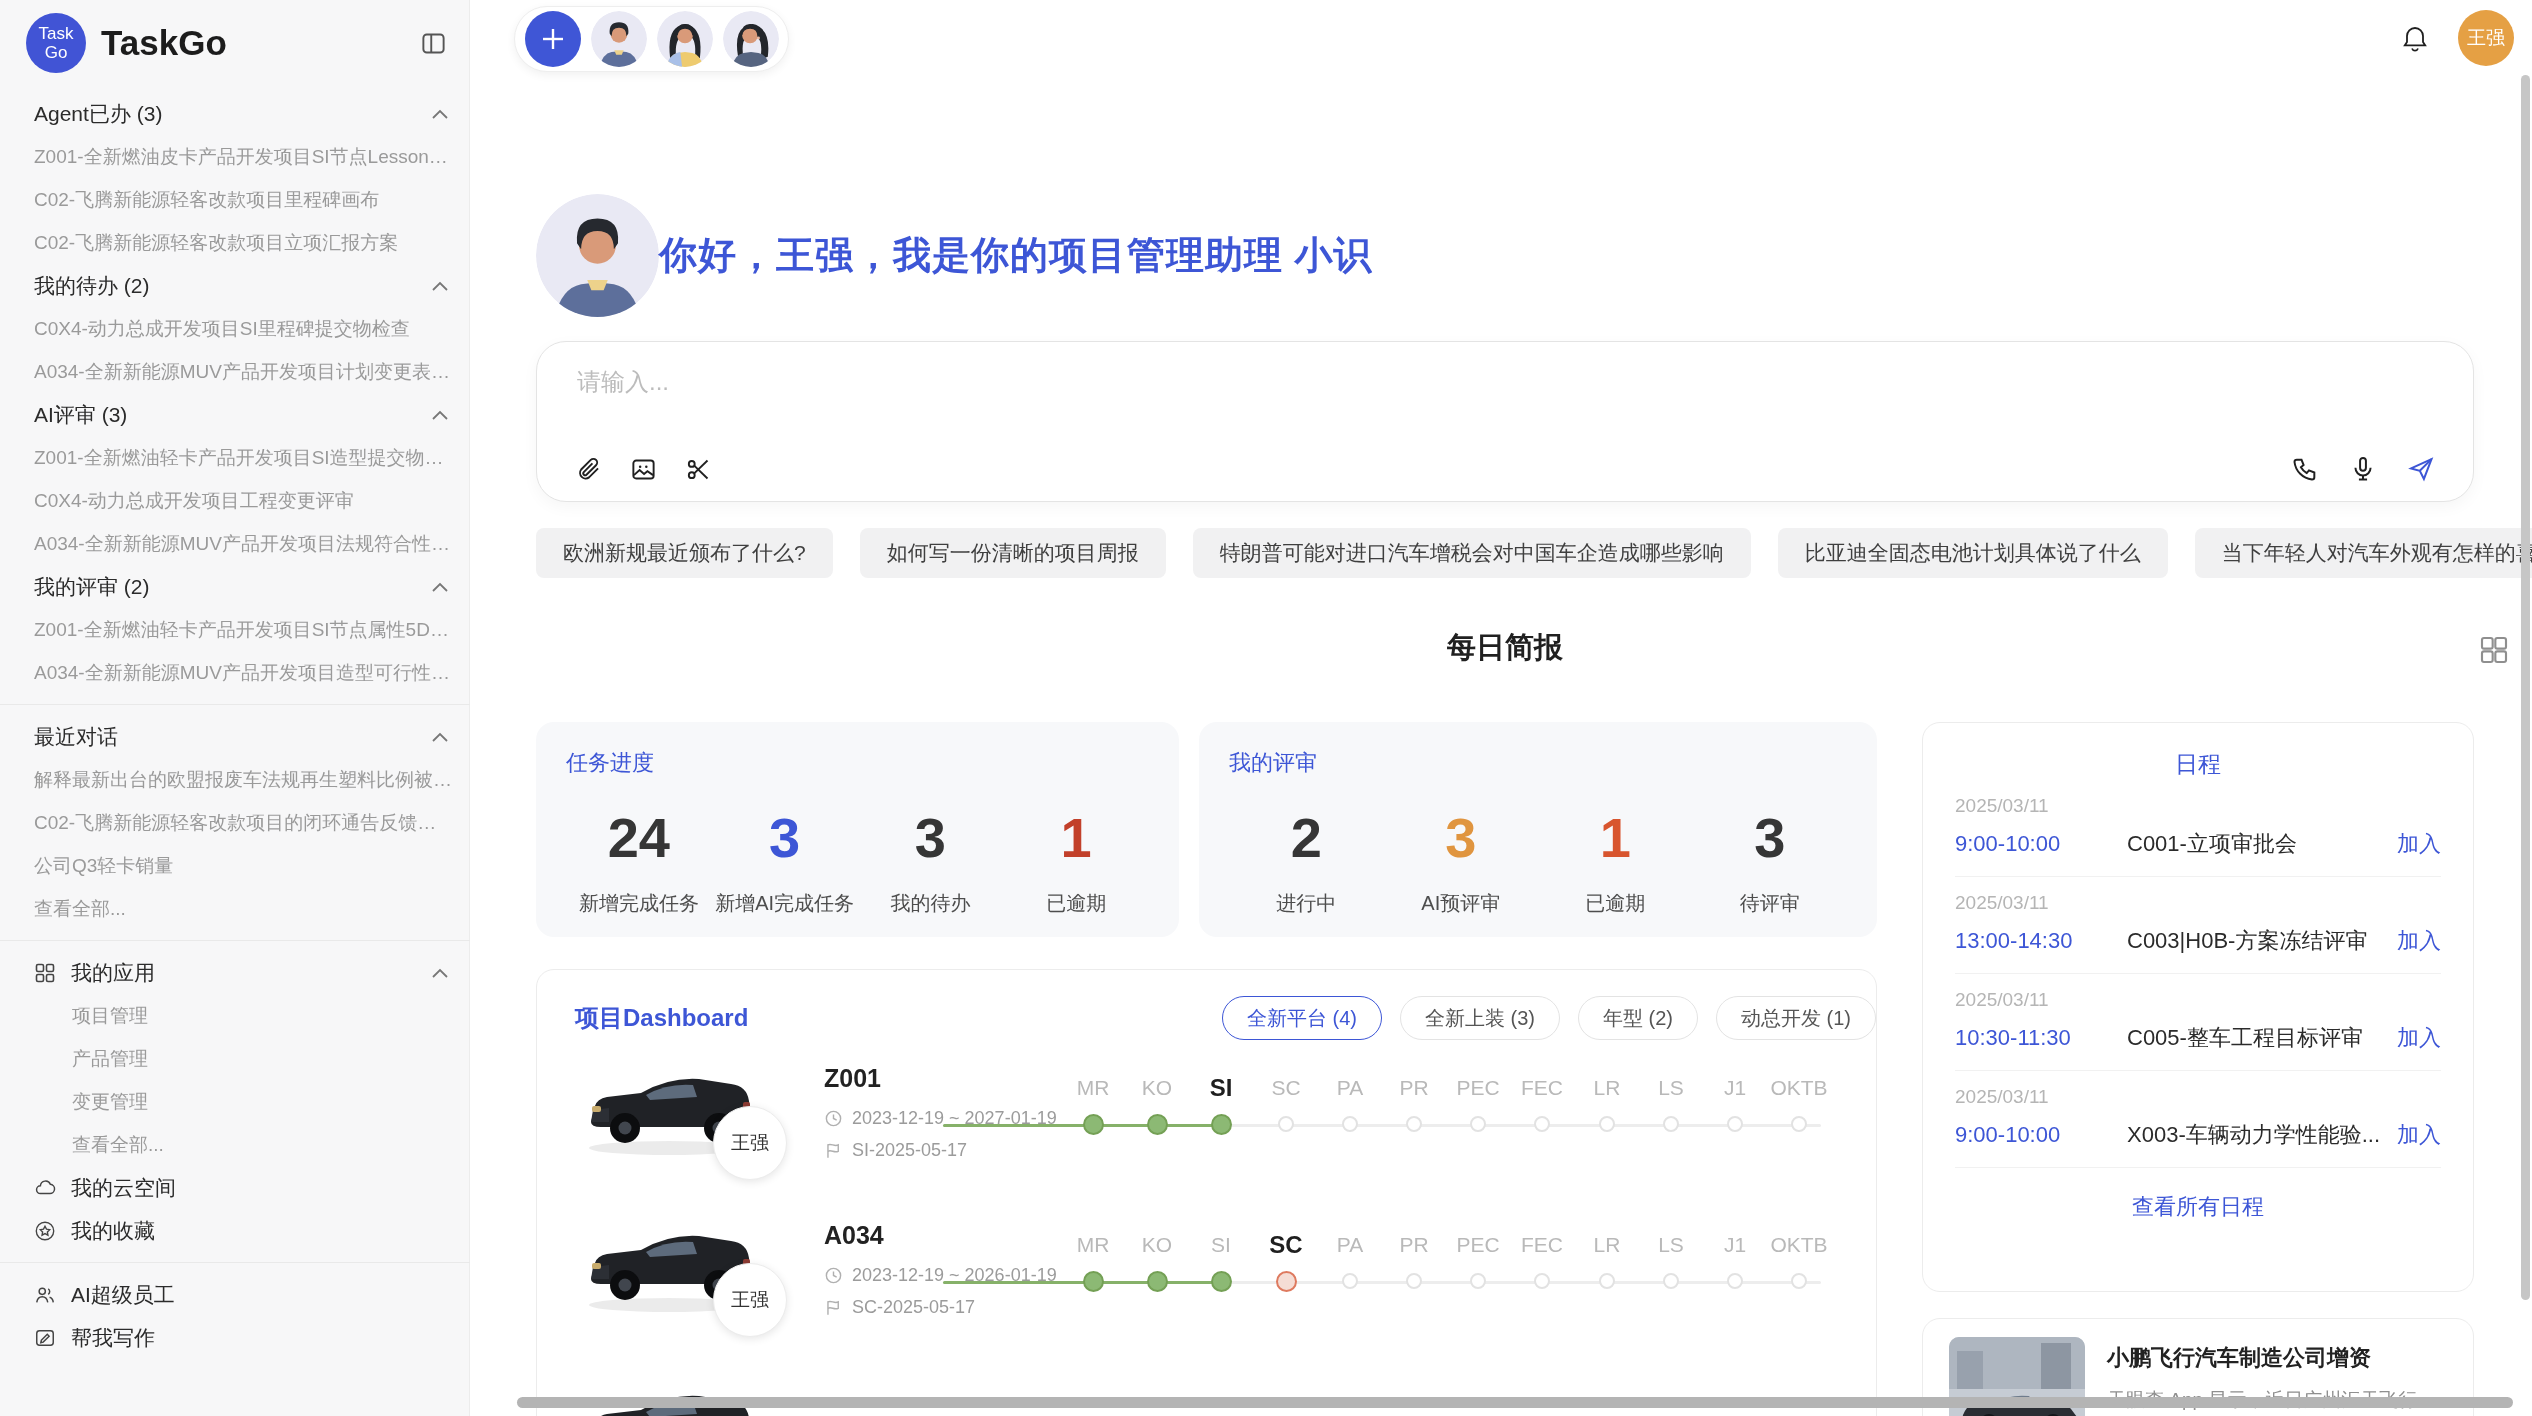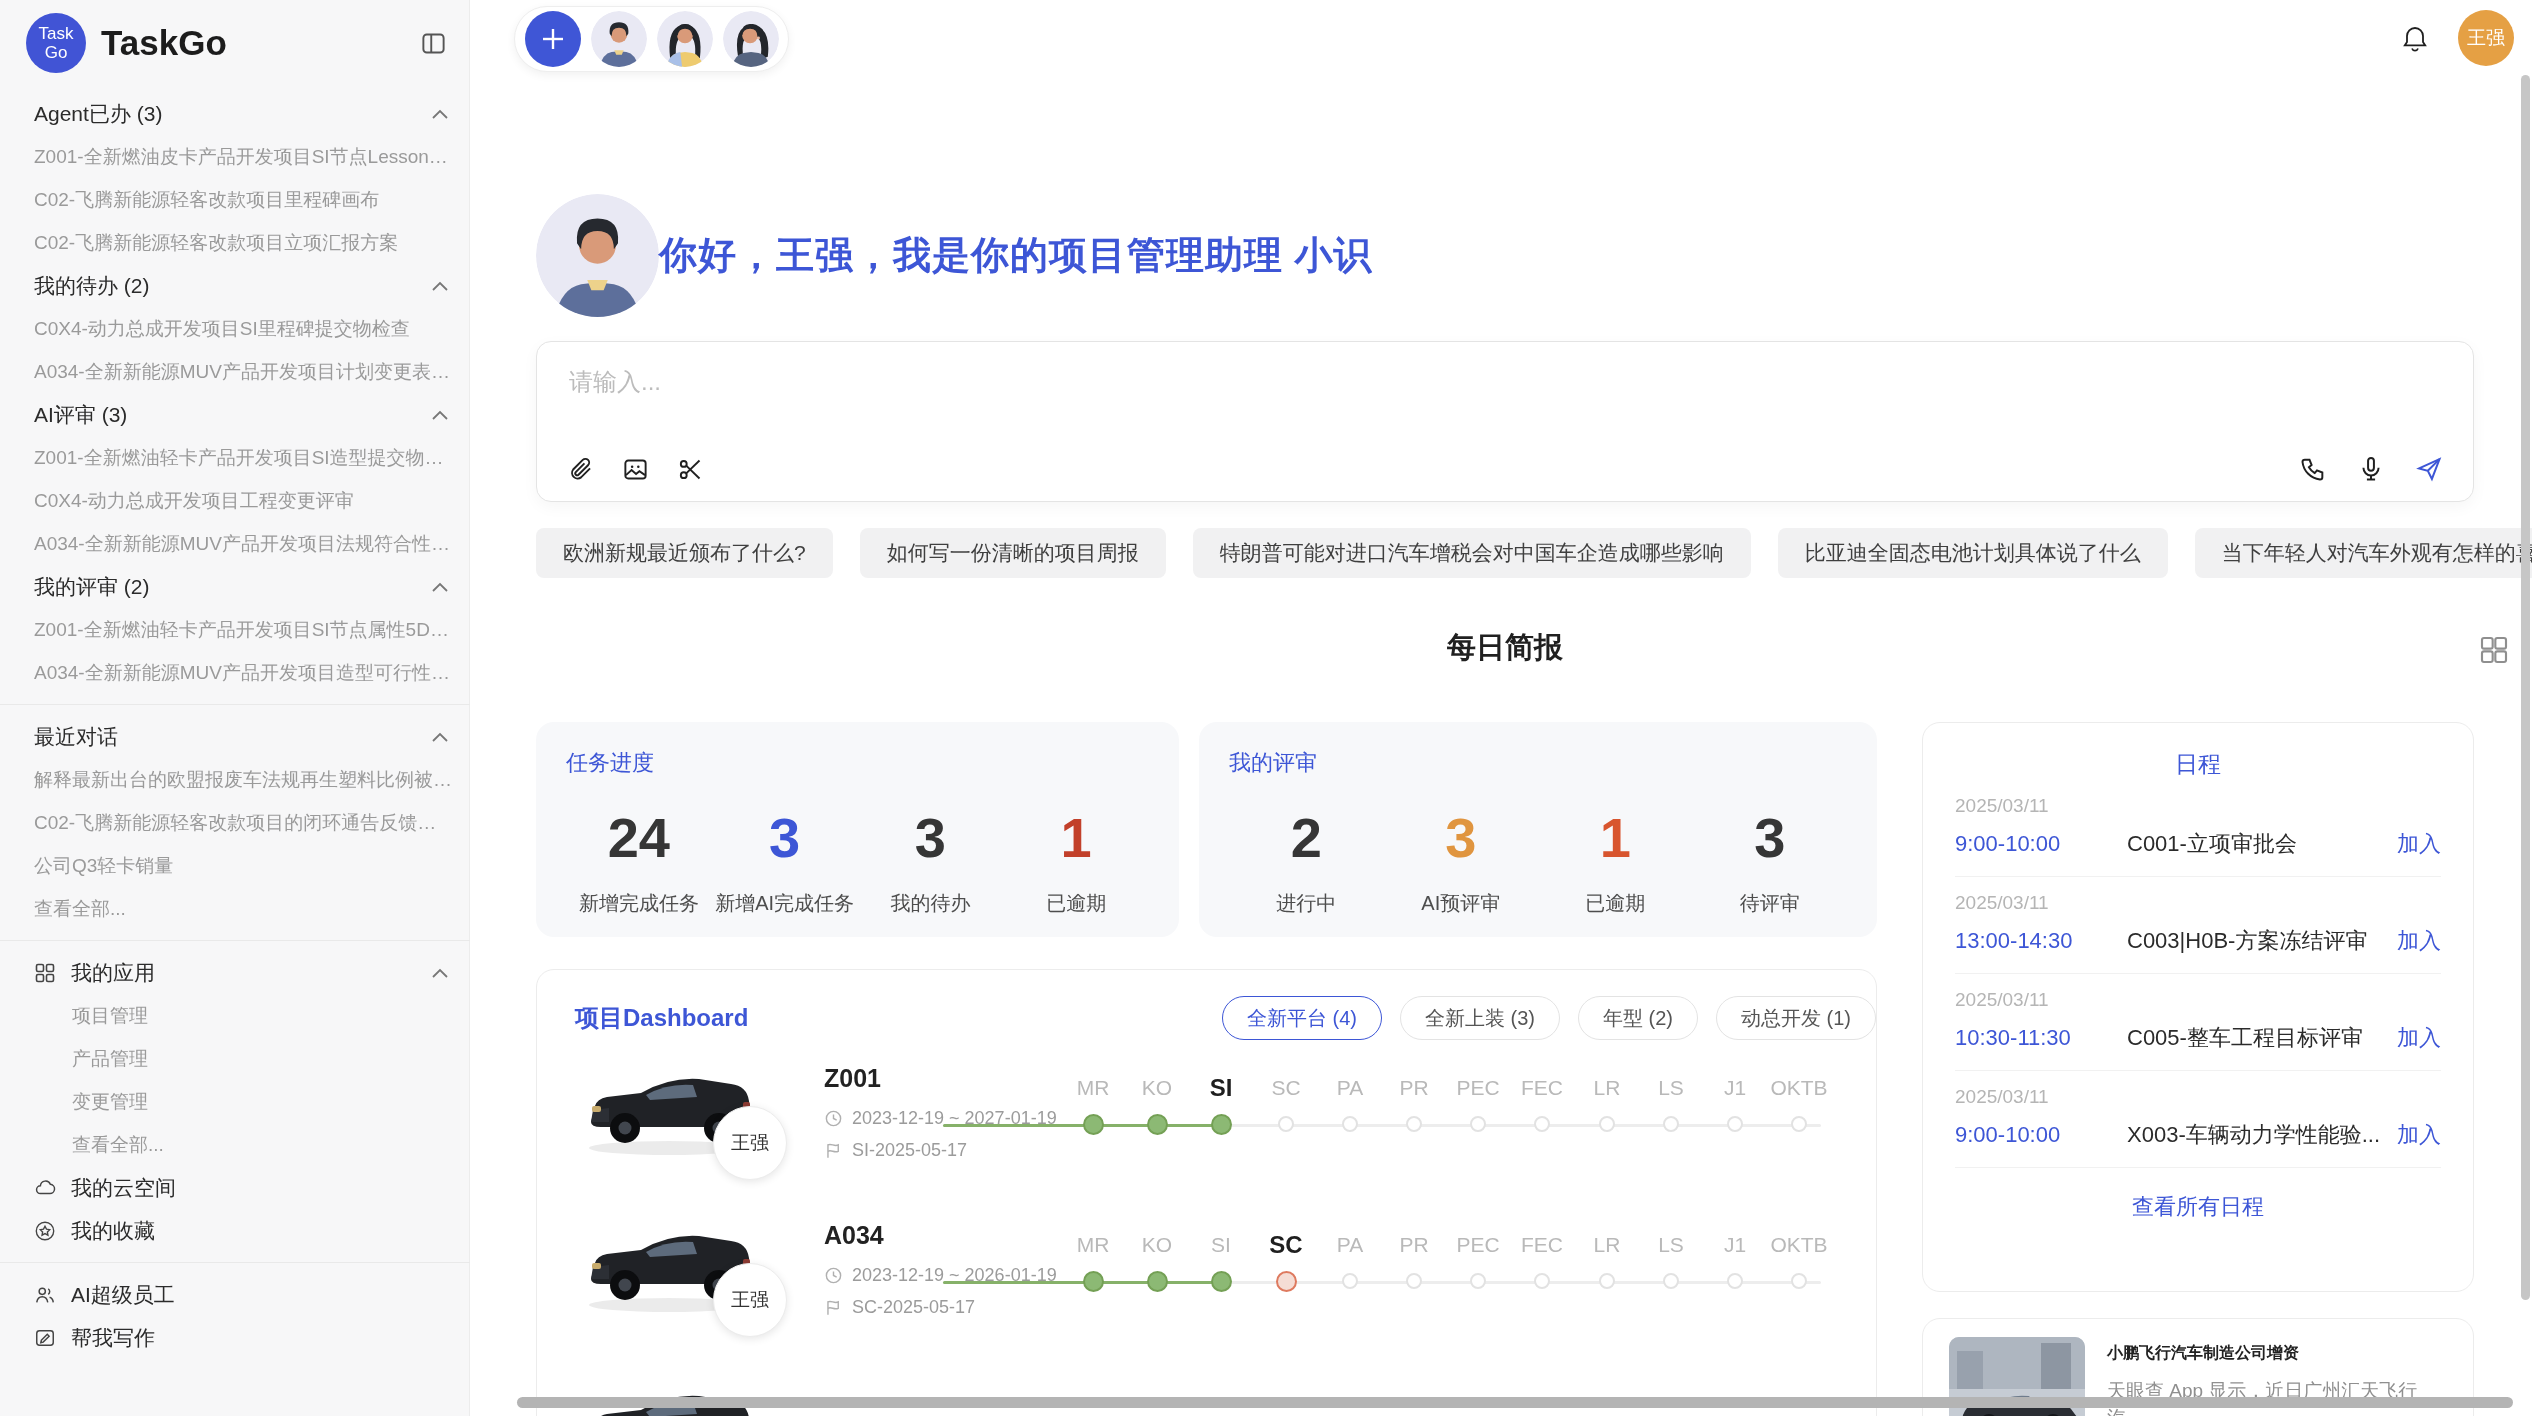--- a/index.html
+++ b/index.html
@@ -40,22 +40,22 @@
 
   .top-right{position:absolute;right:18px;top:10px;display:flex;align-items:center;gap:28px;}
   .me{width:56px;height:56px;border-radius:50%;background:#e5a044;color:#fff;font-size:19px;
       display:flex;align-items:center;justify-content:center;cursor:pointer;}
 
   .greet{position:absolute;left:66px;top:194px;display:flex;align-items:center;}
   .greet-avatar{width:123px;height:123px;border-radius:50%;overflow:hidden;flex:none;}
   .greet-text{font-size:38px;font-weight:700;color:#3d56d6;letter-spacing:1px;}
 
   .composer{position:absolute;left:66px;top:341px;width:1938px;height:161px;border:1px solid #e4e4e4;
-            border-radius:15px;box-sizing:border-box;box-shadow:0 5px 16px rgba(0,0,0,.04);
-            padding:22px 30px 18px;display:flex;flex-direction:column;justify-content:space-between;background:#fff;}
+            border-radius:30px;box-sizing:border-box;box-shadow:0 5px 16px rgba(0,0,0,.04);
+            padding:22px 38px 18px;display:flex;flex-direction:column;justify-content:space-between;background:#fff;}
   .composer textarea{border:0;outline:0;resize:none;font-size:24px;color:#333;font-family:inherit;
             height:44px;width:100%;background:transparent;}
   .composer textarea::placeholder{color:#bcbcbc;}
   .composer-bar{display:flex;align-items:center;}
   .cbar-left{display:flex;gap:28px;align-items:center;}
   .cbar-right{margin-left:auto;display:flex;gap:30px;align-items:center;}
   .icon-btn{cursor:pointer;color:#202020;}
   .icon-btn.blue{color:#3d56d6;}
 
   .chips{position:absolute;left:66px;top:528px;display:flex;gap:27px;}
@@ -116,21 +116,21 @@
   .srow{display:flex;align-items:center;margin-top:12px;}
   .stime{width:172px;font-size:22px;color:#3d56d6;flex:none;}
   .stitle{flex:1;font-size:22px;color:#2b2b2b;white-space:nowrap;overflow:hidden;}
   .sjoin{font-size:22px;color:#3d56d6;margin-left:12px;cursor:pointer;flex:none;}
   .sall{text-align:center;font-size:22px;color:#3d56d6;margin-top:24px;cursor:pointer;}
 
   
   .news{position:absolute;left:1452px;top:1318px;width:552px;height:170px;border:1px solid #ececec;
         border-radius:18px;background:#fff;box-sizing:border-box;padding:18px 26px;display:flex;gap:22px;}
   .news-img{width:136px;height:100px;border-radius:10px;overflow:hidden;flex:none;}
-  .news-title{font-size:16px;font-weight:700;color:#222;margin-top:6px;}
+  .news-title{font-size:22px;font-weight:700;color:#222;margin-top:6px;}
   .news-snippet{font-size:19px;color:#8f8f8f;margin-top:14px;line-height:1.4;}
 
   
   .hbar{position:absolute;left:47px;top:1397px;width:1996px;height:11px;border-radius:6px;background:#b4b4b4;cursor:pointer;}
   .vbar{position:absolute;right:2px;top:75px;width:9px;height:1225px;border-radius:5px;background:#c6c6c6;cursor:pointer;}
 </style>
 </head>
 <body>
 
 <svg width="0" height="0" style="position:absolute">

